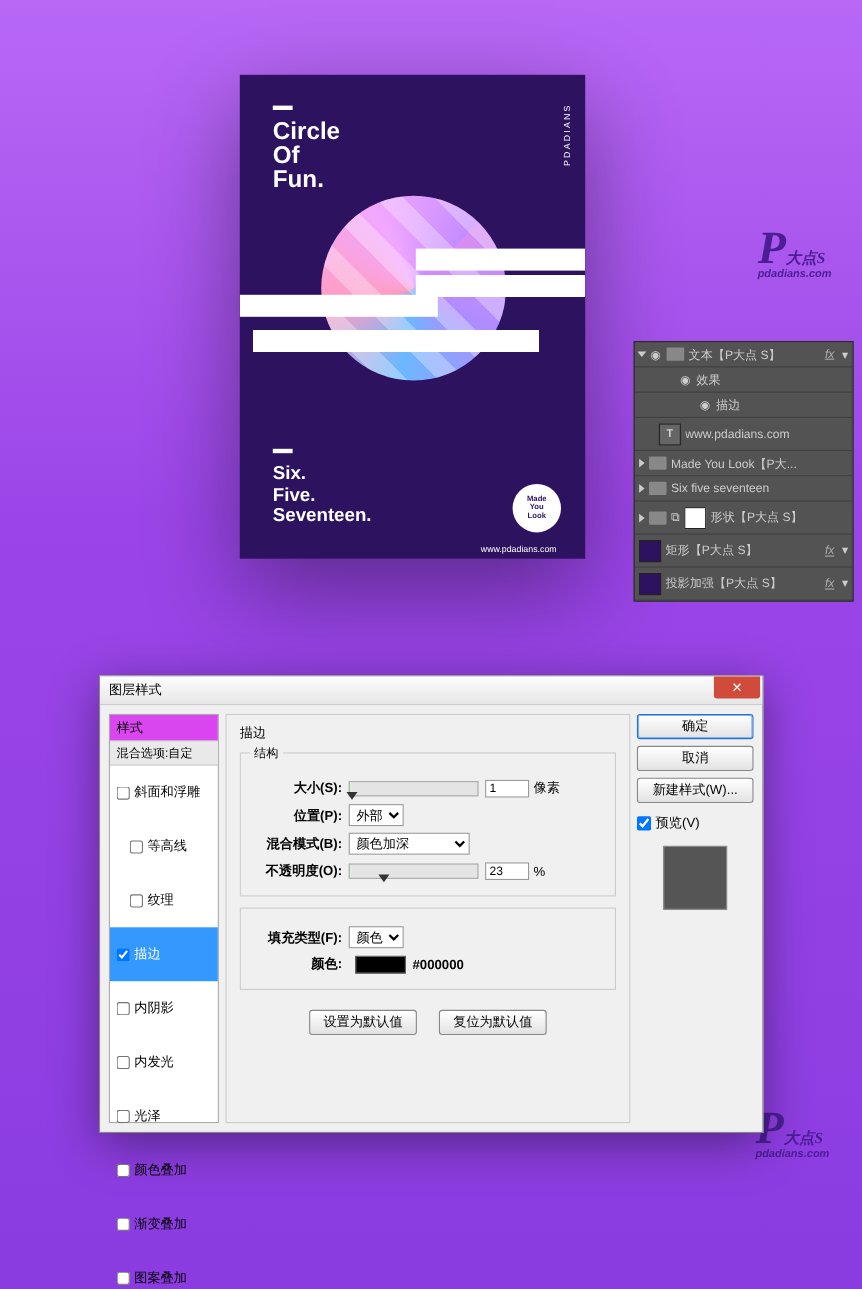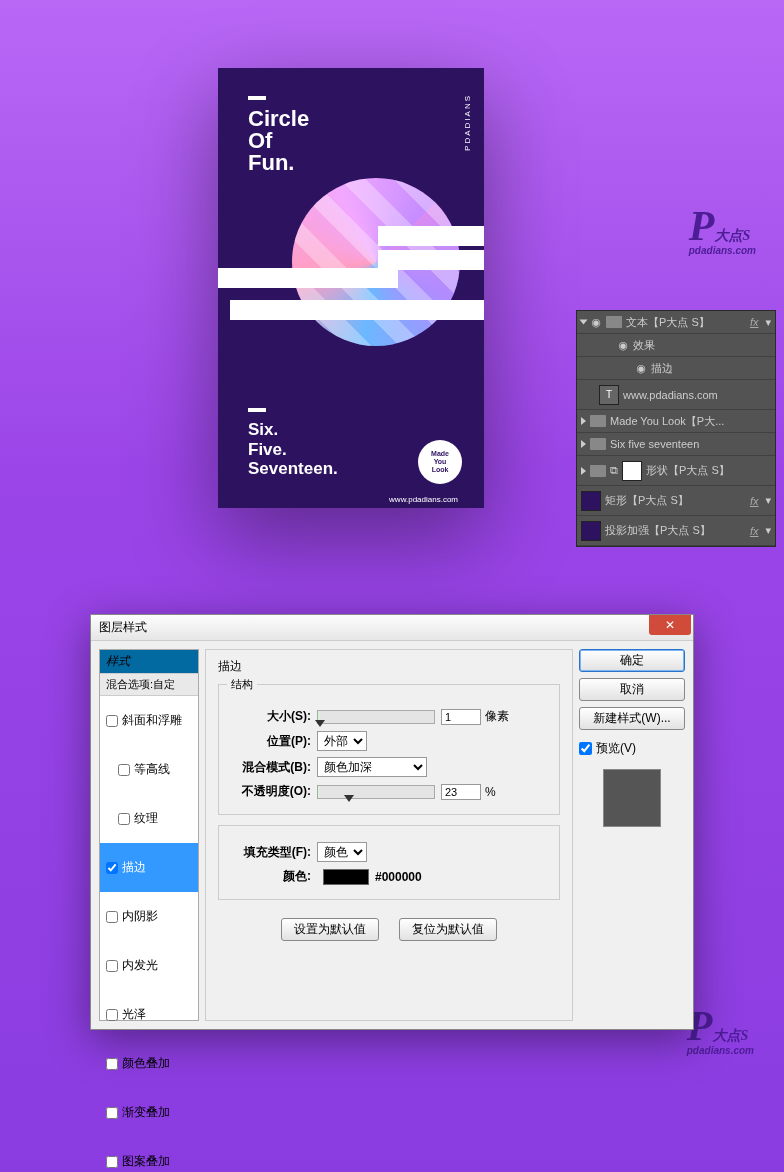--- a/index.html
+++ b/index.html
@@ -1,18 +1,18 @@
 <!DOCTYPE html>
 <html><head>
 <meta charset="utf-8">
 <style>
 *{margin:0;padding:0;box-sizing:border-box;font-family:"Microsoft YaHei",sans-serif;}
 body{width:784px;height:1172px;background:linear-gradient(180deg,#b868f5 0%,#9b45e8 40%,#8a3ce0 100%);position:relative;}
 
-.poster-wrap{position:absolute;left:218px;top:68px;width:266px;height:440px;box-shadow:0 30px 80px rgba(0,0,0,.4);}
+.poster-wrap{position:absolute;left:218px;top:68px;width:314px;height:440px;box-shadow:0 30px 80px rgba(0,0,0,.4);}
 .poster{width:100%;height:100%;background:#2d1260;position:relative;overflow:hidden;}
 .poster .title1{position:absolute;left:30px;top:28px;color:#fff;font-weight:bold;font-size:22px;line-height:1;}
 .poster .title1 .dash{width:18px;height:4px;background:#fff;margin-bottom:8px;}
 .poster .title2{position:absolute;left:30px;top:340px;color:#fff;font-weight:bold;font-size:17px;line-height:1.15;}
 .poster .title2 .dash{width:18px;height:4px;background:#fff;margin-bottom:8px;}
 .poster .circle{position:absolute;left:74px;top:110px;width:168px;height:168px;border-radius:50%;background:conic-gradient(from 45deg,#d98cf2,#b08cff,#6bb8ff,#ff9ec2,#f2a8ff,#c48cff);overflow:hidden;}
 .poster .circle::before{content:"";position:absolute;inset:0;background:repeating-linear-gradient(45deg,rgba(255,255,255,.3) 0 18px,transparent 18px 38px);}
 .poster .bar{position:absolute;background:#fff;height:20px;}
 .poster .b1{left:0;top:200px;width:180px;}
 .poster .b2{left:160px;top:158px;width:154px;}
@@ -41,21 +41,21 @@
 .layers .fx{margin-left:auto;font-style:italic;color:#aaa;margin-right:3px;text-decoration:underline;}
 .layers .txt{flex:1;white-space:nowrap;overflow:hidden;}
 .layers .link{width:8px;text-align:center;}
 .layers .indent{width:14px;}
 
 .dialog{position:absolute;left:90px;top:614px;width:604px;height:416px;background:#f0f0f0;border:1px solid #888;box-shadow:0 10px 40px rgba(0,0,0,.4);}
 .dialog .titlebar{height:26px;background:linear-gradient(#fdfdfd,#e6e6e6);border-bottom:1px solid #ccc;display:flex;align-items:center;padding:0 8px;font-size:12px;}
 .dialog .close{position:absolute;right:2px;top:0;width:42px;height:20px;background:#d04b3a;color:#fff;display:flex;align-items:center;justify-content:center;font-size:12px;border-radius:0 0 3px 3px;}
 .dialog .body{display:flex;height:calc(100% - 26px);padding:8px;gap:6px;font-size:12px;}
 .stylelist{width:100px;border:1px solid #aaa;background:#fff;}
-.stylelist .head{background:#0369a1;padding:3px 6px;border-bottom:1px solid #ccc;font-style:italic;}
+.stylelist .head{background:#d946ef;padding:3px 6px;border-bottom:1px solid #ccc;}
 .stylelist .blend{background:#e9e9e9;padding:3px 6px;border-bottom:1px solid #ccc;font-size:11px;}
 .stylelist .item{padding:16px 6px;display:flex;align-items:center;gap:4px;}
 .stylelist .item.sel{background:#3399ff;color:#fff;}
 .stylelist .item.ind{padding-left:18px;}
 .stylelist input[type=checkbox]{width:12px;height:12px;}
 
 .mid{flex:1;border:1px solid #ccc;padding:8px 12px;}
 .mid .grp-title{font-size:12px;margin-bottom:2px;}
 .mid fieldset{border:1px solid #ccc;padding:10px 8px 8px 8px;margin-bottom:10px;}
 .mid legend{font-size:11px;padding:0 4px;}

